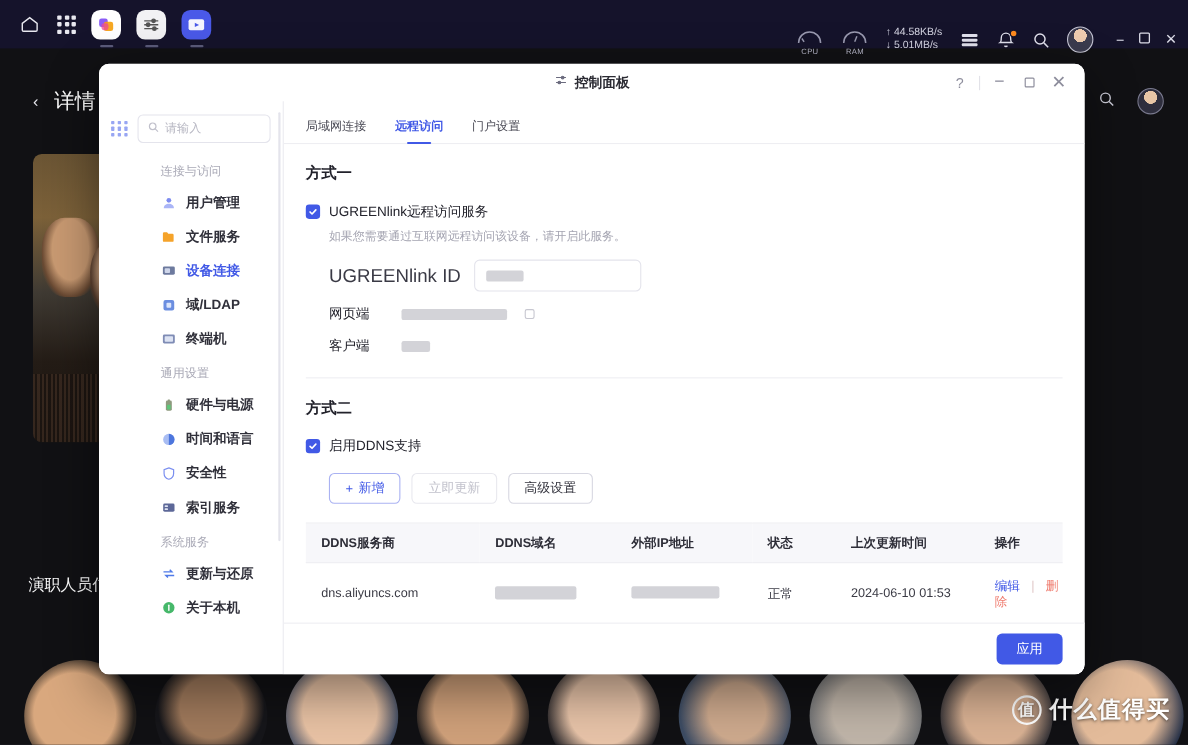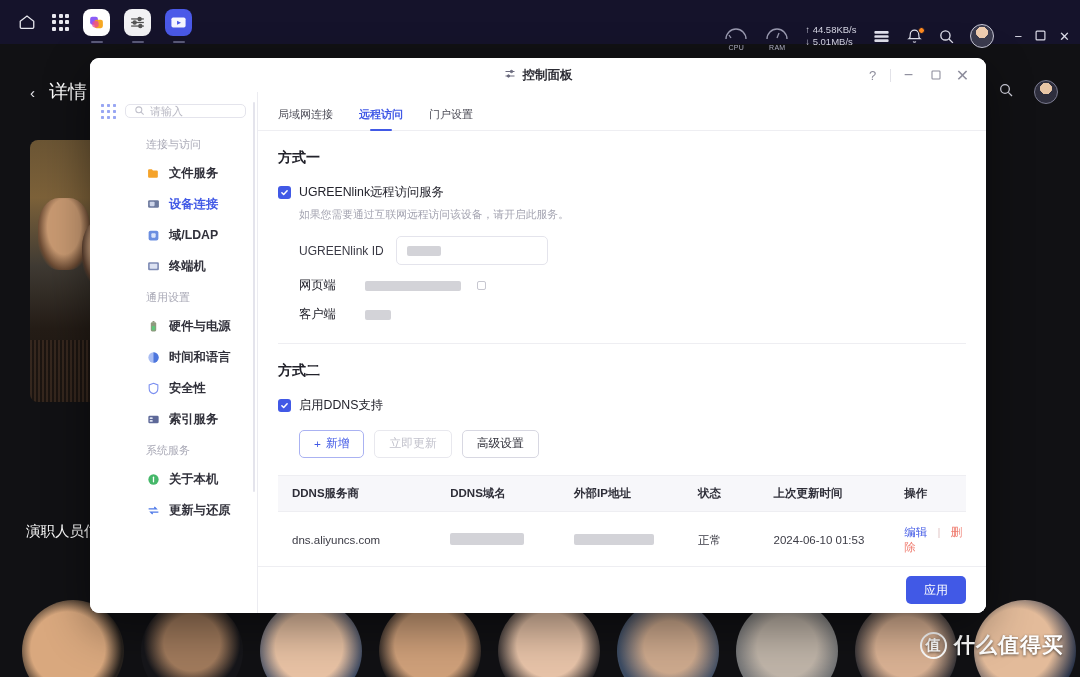--- a/index.html
+++ b/index.html
@@ -161,21 +161,21 @@
   
   .side {
     width: 168px; flex: 0 0 168px; background: #ffffff;
     border-right: 1px solid #ececf1;
     display: flex; flex-direction: column; position: relative;
   }
   .side-search { display: flex; align-items: center; gap: 9px; padding: 12px 11px 10px 11px; }
   .apps-grid { display: grid; grid-template-columns: repeat(3, 3.4px); gap: 2.4px; cursor: pointer; }
   .apps-grid i { width: 3.4px; height: 3.4px; background: #98a6f3; border-radius: .7px; display: block; }
   .search-box {
-    flex: 1; height: 14px; border: 1px solid #e4e4ec; border-radius: 5px;
+    flex: 1; height: 26px; border: 1px solid #e4e4ec; border-radius: 5px;
     display: flex; align-items: center; gap: 5px; padding: 0 8px; background: #fff;
   }
   .search-box input {
     border: 0; outline: 0; font-size: 11px; color: #3b3b44; width: 100%;
     font-family: inherit; background: transparent;
   }
   .search-box input::placeholder { color: #b9b9c4; }
 
   .side-scroll { flex: 1; overflow: hidden; padding-bottom: 4px; position: relative; padding-left: 40px; }
   .side-group {
@@ -220,21 +220,21 @@
   .chk {
     width: 13px; height: 13px; flex: 0 0 13px; border-radius: 3px; background: #4159e6;
     display: flex; align-items: center; justify-content: center;
     cursor: pointer;
   }
   .chk svg { display: block; }
   .chk-label { font-size: 12.3px; color: #23232c; }
   .hint { font-size: 10.8px; color: #a4a4b1; margin: 7px 0 0 21px; }
 
   .field-row { display: flex; align-items: center; gap: 12px; margin: 14px 0 0 21px; }
-  .field-label { font-size: 12px; color: #3a3a45; }
+  .field-label { font-size: 17px; color: #3a3a45; }
   .field-input {
     width: 152px; height: 29px; border: 1px solid #e4e4ec; border-radius: 5px;
     display: flex; align-items: center; padding: 0 10px;
   }
   .blur-chip { background: #d3d3d8; border-radius: 2px; display: inline-block; height: 10px; }
 
   .kv-row { display: flex; align-items: center; gap: 16px; margin: 12px 0 0 21px; }
   .kv-key { font-size: 12.3px; color: #23232c; width: 50px; }
   .copy-ic { width: 9px; height: 9px; border: 1.2px solid #c7c7d0; border-radius: 2px; display: inline-block; }
 
@@ -470,20 +470,29 @@
               </svg>
             </span>
             <input type="text" placeholder="请输入" style="">
           </div>
         </div>
 
         <div class="side-scroll">
 
           <div class="side-group">连接与访问</div>
 
+          <div class="side-item">
+            <span class="si-ic">
+              <svg width="13" height="13" viewBox="0 0 24 24">
+                  <circle cx="12" cy="7.5" r="4" fill="#7e8cf0"></circle>
+                  <path d="M3.5 21c0-4.7 3.8-7.5 8.5-7.5s8.5 2.8 8.5 7.5z" fill="#aab5f7"></path>
+                </svg>
+            </span>
+            <span>用户管理</span>
+          </div>
 
           <div class="side-item">
             <span class="si-ic">
               <svg width="13" height="13" viewBox="0 0 24 24">
                   <path d="M2 6a2 2 0 0 1 2-2h5l2 2.5h7a2 2 0 0 1 2 2V18a2 2 0 0 1-2 2H4a2 2 0 0 1-2-2z" fill="#f5a32a"></path>
                 </svg>
             </span>
             <span>文件服务</span>
           </div>
 
@@ -555,39 +564,39 @@
               <svg width="13" height="13" viewBox="0 0 24 24">
                   <rect x="2.5" y="5" width="19" height="14" rx="2.5" fill="#5d6898"></rect>
                   <rect x="5" y="8" width="5.5" height="3" rx="1" fill="#dfe4f2"></rect>
                   <rect x="5" y="13" width="5.5" height="3" rx="1" fill="#dfe4f2"></rect>
                 </svg>
             </span>
             <span>索引服务</span>
           </div>
 
           <div class="side-group">系统服务</div>
-
-          <div class="side-item">
-            <span class="si-ic">
-              <svg width="13" height="13" viewBox="0 0 24 24">
-                  <circle cx="12" cy="12" r="9.5" fill="#46b86a"></circle>
-                  <rect x="10.8" y="6.5" width="2.4" height="11" rx="1.2" fill="#ffffff"></rect>
-                </svg>
-            </span>
-            <span>关于本机</span>
-          </div>
 
           <div class="side-item">
             <span class="si-ic">
               <svg width="13" height="13" viewBox="0 0 24 24" fill="none" stroke="#4f7ae8" stroke-width="2.4">
                 <path d="M3 9h14l-3.5-3.5"></path>
                   <path d="M21 15H7l3.5 3.5"></path>
               </svg>
             </span>
             <span>更新与还原</span>
+          </div>
+
+          <div class="side-item">
+            <span class="si-ic">
+              <svg width="13" height="13" viewBox="0 0 24 24">
+                  <circle cx="12" cy="12" r="9.5" fill="#46b86a"></circle>
+                  <rect x="10.8" y="6.5" width="2.4" height="11" rx="1.2" fill="#ffffff"></rect>
+                </svg>
+            </span>
+            <span>关于本机</span>
           </div>
         </div>
         <div class="side-bar-track">
           <div class="side-bar-thumb"></div>
         </div>
       </div>
 
       <div class="content">
 
         <div class="tabs">

